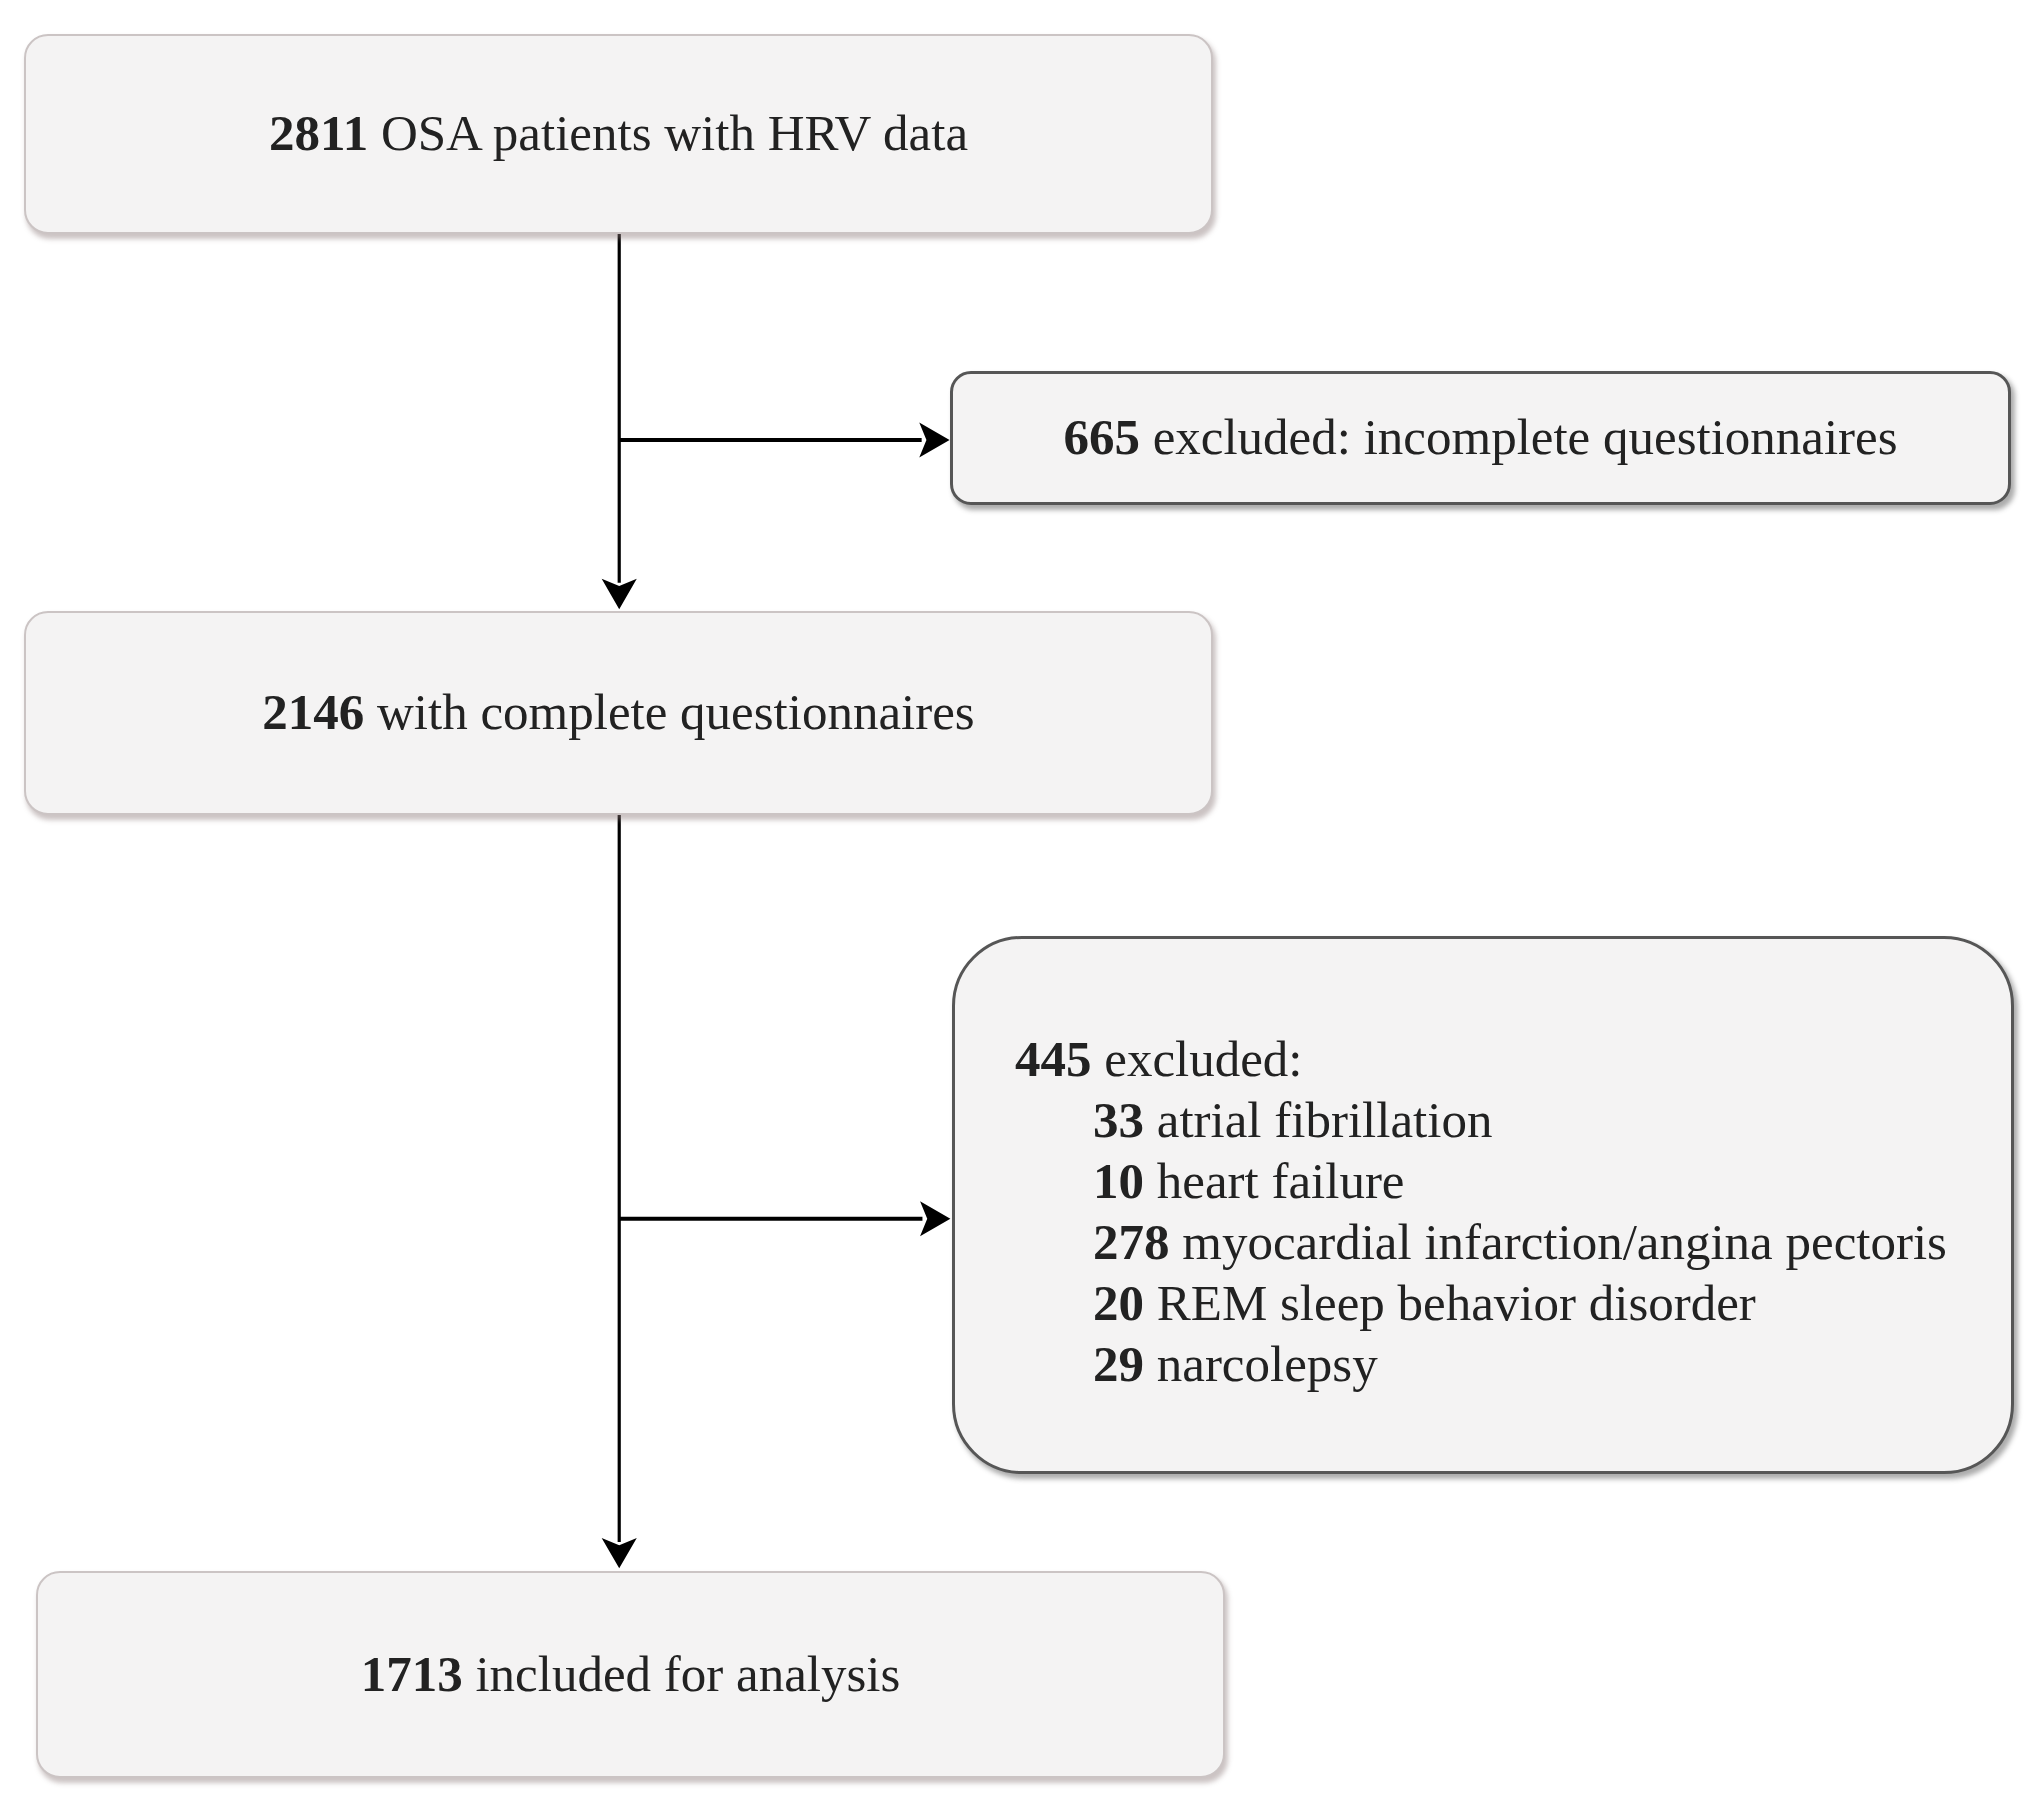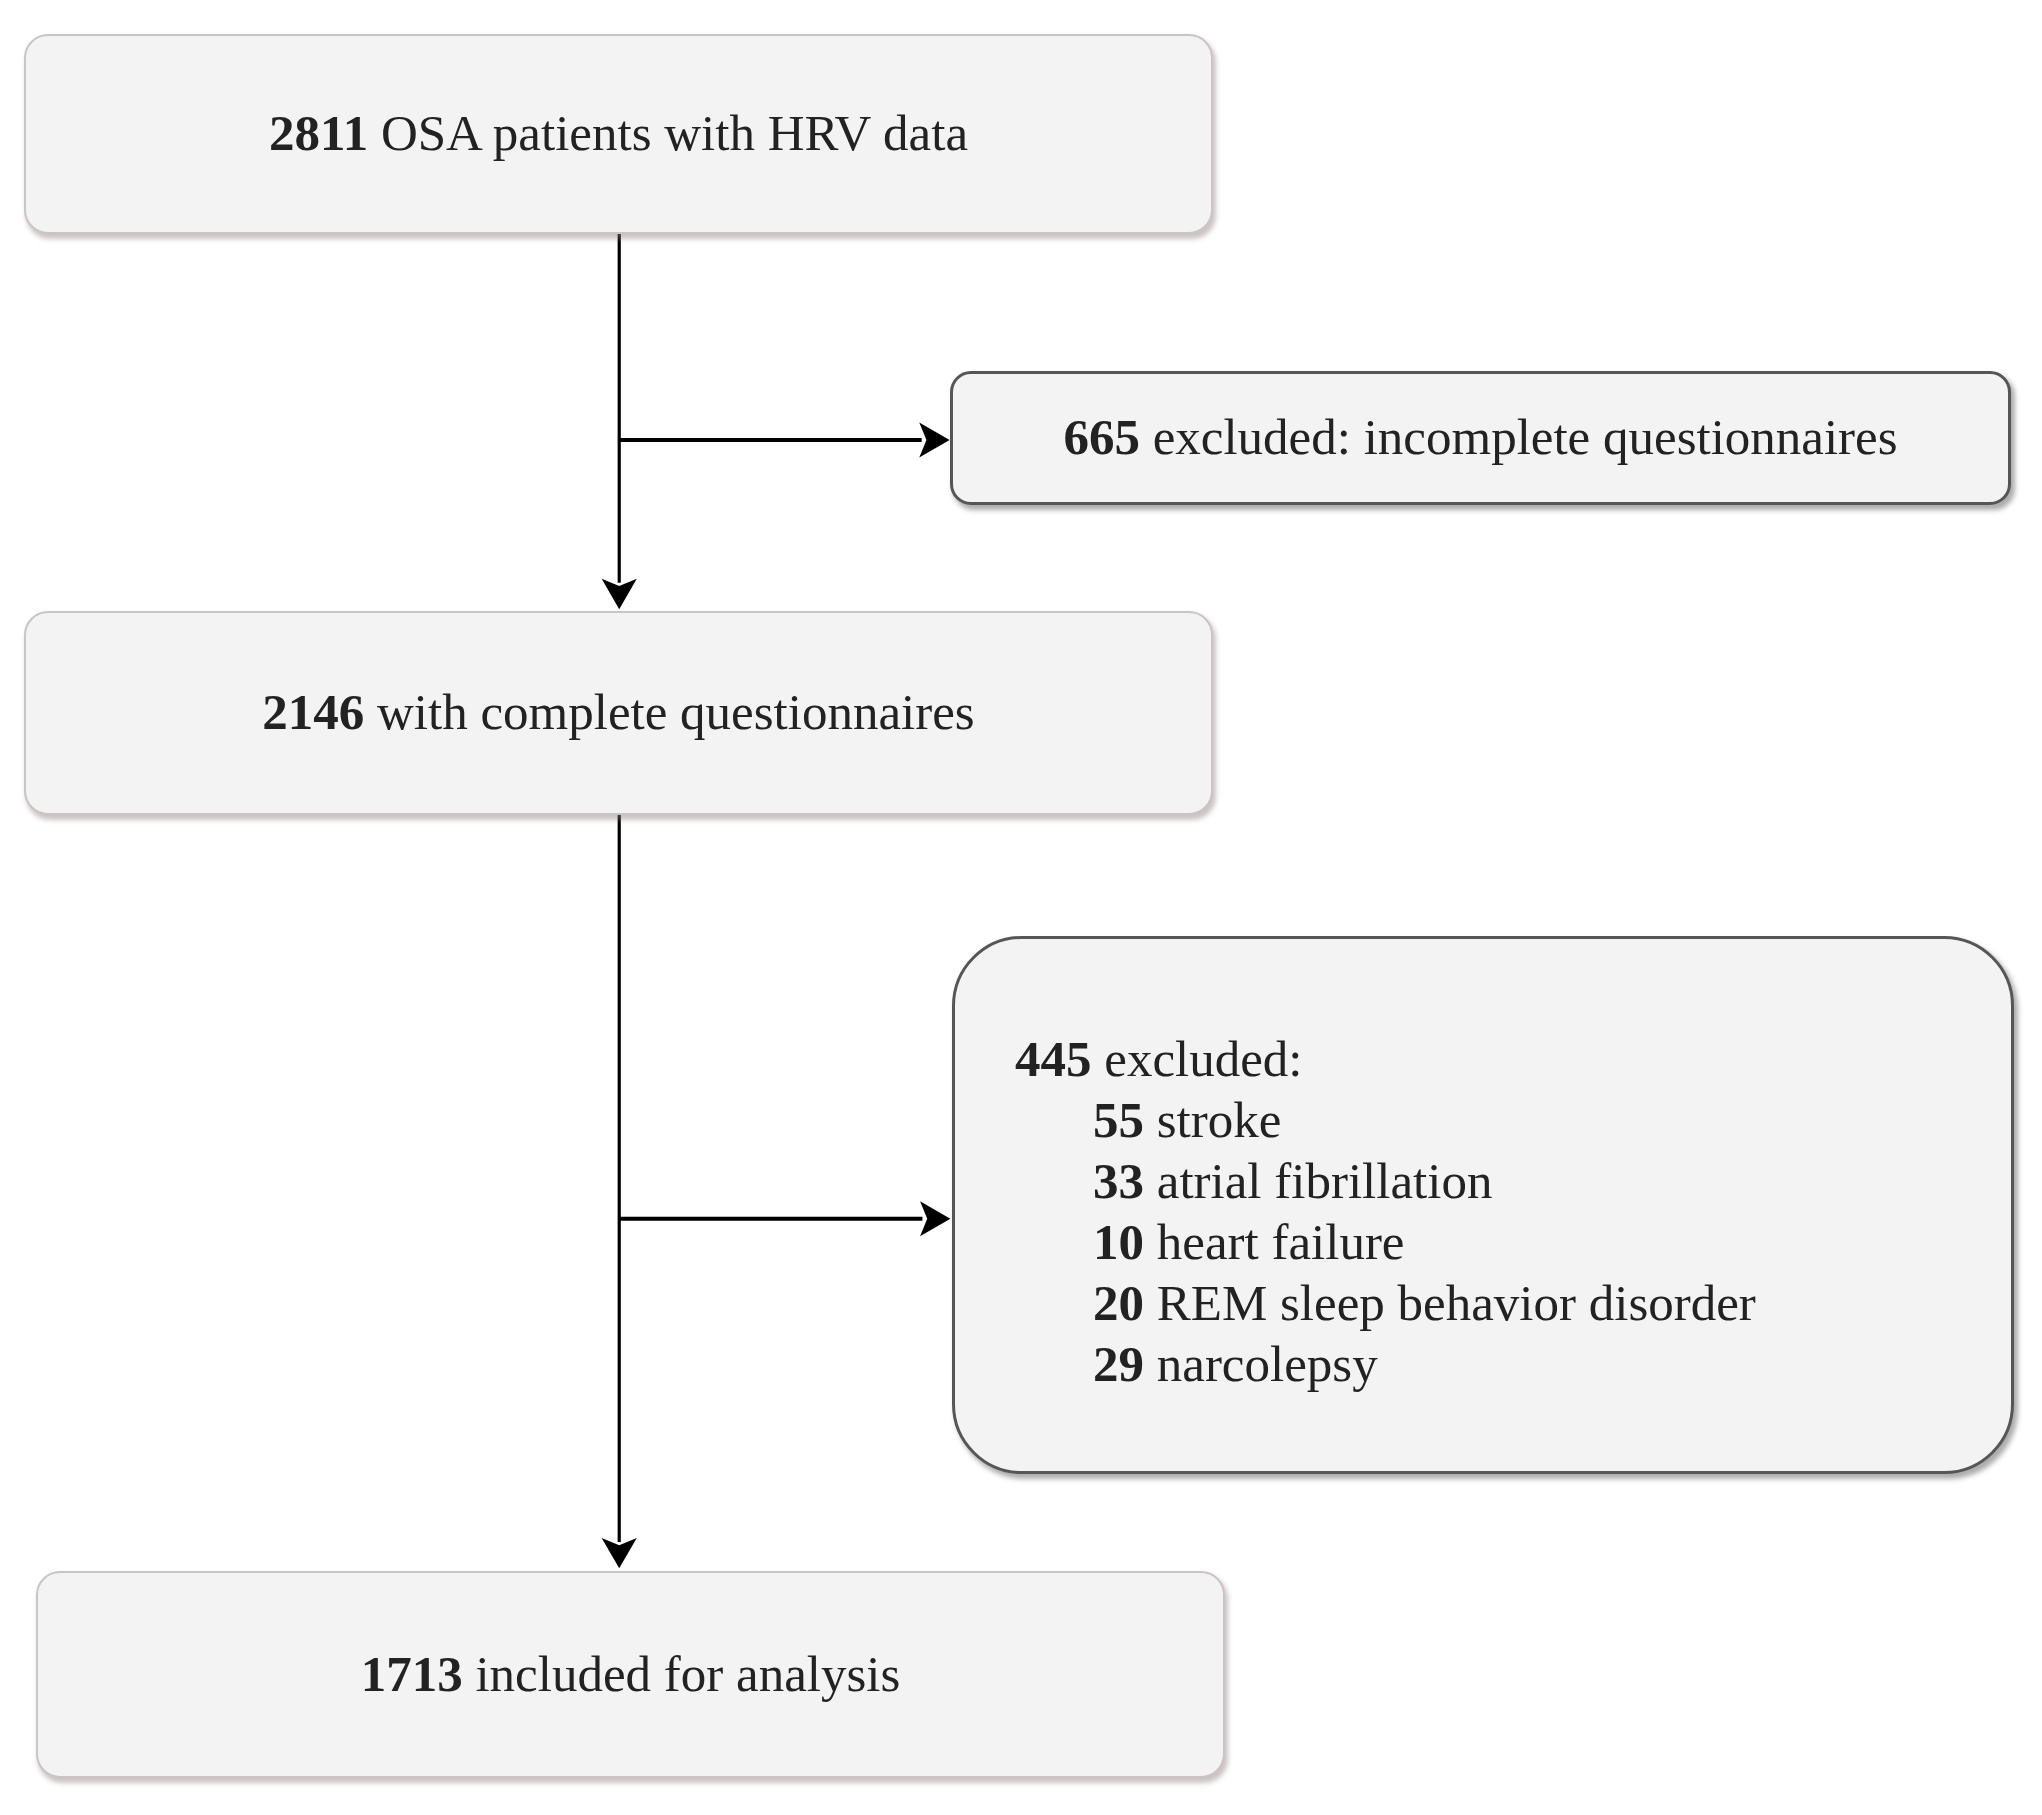--- a/index.html
+++ b/index.html
@@ -70,23 +70,23 @@
   <div class="box dark" id="box-excl1">
     <span><span class="num">665</span> <span>excluded: incomplete questionnaires</span></span>
   </div>
 
   <div class="box light" id="box-mid">
     <span><span class="num">2146</span> <span>with complete questionnaires</span></span>
   </div>
 
   <div class="box dark" id="box-excl2">
     <div class="line head"><span class="num">445</span> <span>excluded:</span></div>
-    <div class="line item"><span class="num">55</span> <span>stroke</span></div>
     <div class="line item"><span class="num">33</span> <span>atrial fibrillation</span></div>
     <div class="line item"><span class="num">10</span> <span>heart failure</span></div>
+    <div class="line item"><span class="num">278</span> <span>myocardial infarction/angina pectoris</span></div>
     <div class="line item"><span class="num">20</span> <span>REM sleep behavior disorder</span></div>
     <div class="line item"><span class="num">29</span> <span>narcolepsy</span></div>
   </div>
 
   <div class="box light" id="box-bottom">
     <span><span class="num">1713</span> <span>included for analysis</span></span>
   </div>
 
 </div>
 

